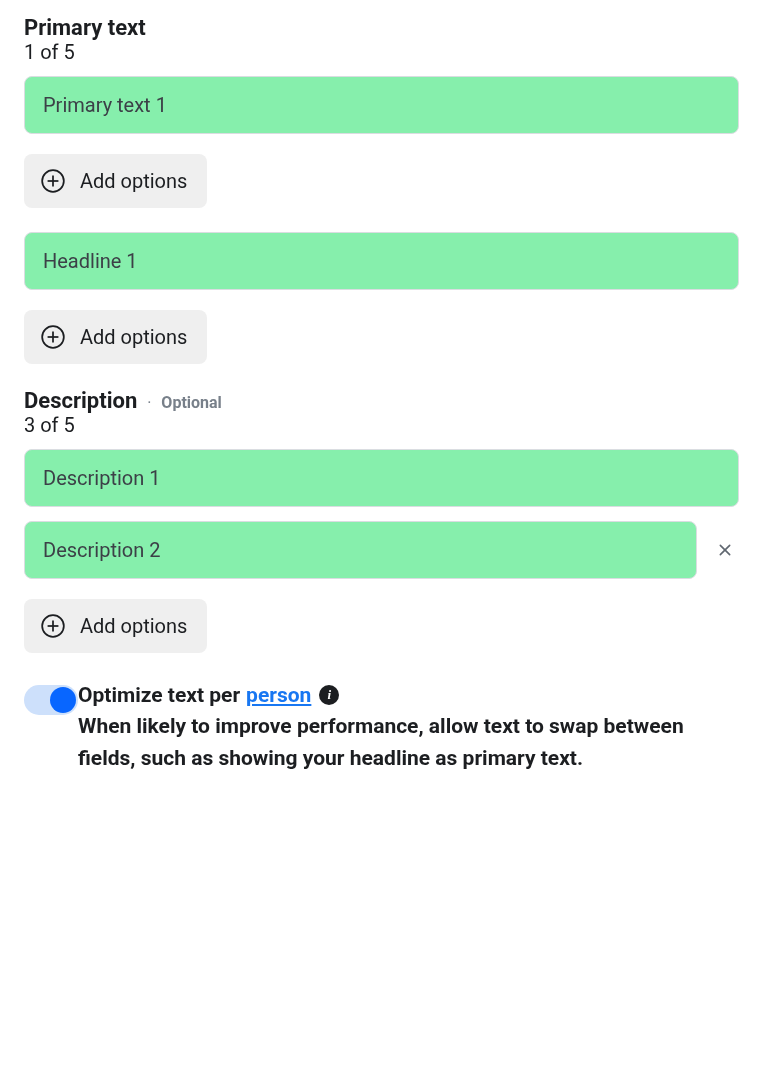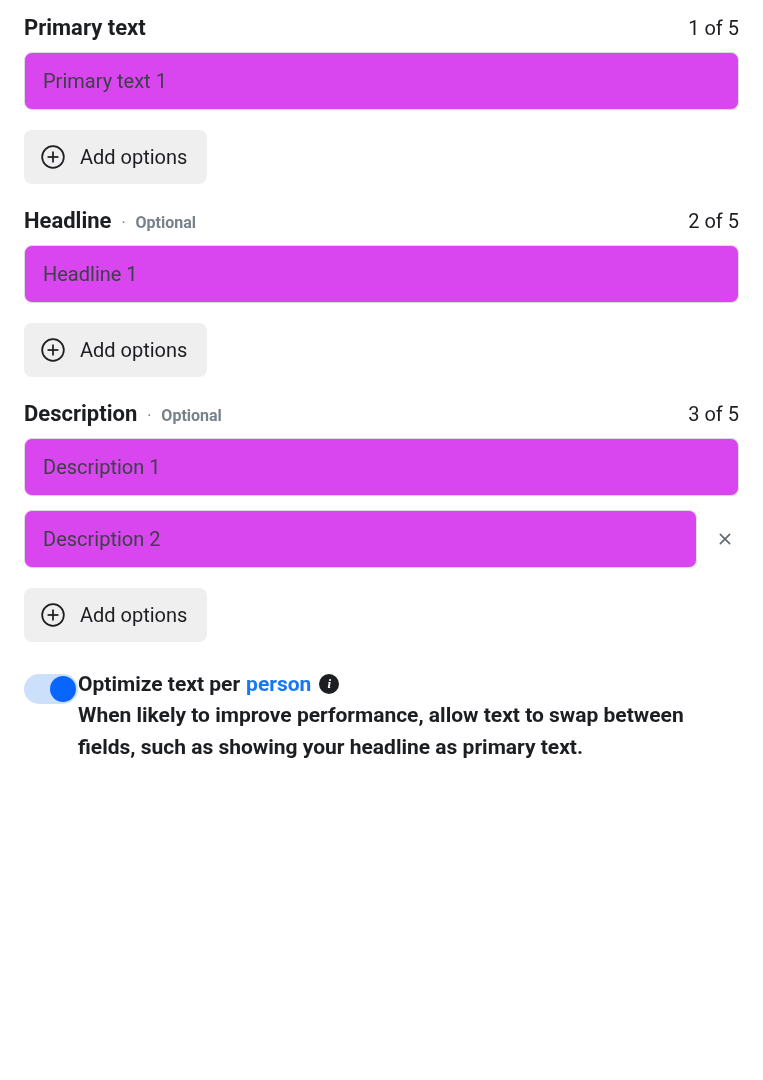--- a/index.html
+++ b/index.html
@@ -19,20 +19,21 @@
     color:var(--text);
     width:763px;
     padding:15px 24px 30px 24px;
   }
   .section{margin-bottom:24px;}
   .section-header{
     display:flex;
     align-items:baseline;
     justify-content:space-between;
     margin-bottom:12px;
+    flex-direction:column;
   }
   .section-title{
     font-size:22px;
     font-weight:700;
     color:var(--text);
   }
   .optional-dot{
     color:var(--muted);
     font-weight:400;
     margin:0 6px;
@@ -53,21 +54,21 @@
     margin-bottom:14px;
   }
   .text-input{
     flex:1;
     height:58px;
     border:1px solid var(--border);
     border-radius:8px;
     font-size:20px;
     padding:0 18px;
     color:#3c4047;
-    background:#d946ef;
+    background:#86efac;
     outline:none;
     font-family:inherit;
   }
   .text-input::placeholder{color:#65676b;}
   .remove-btn{
     width:28px;height:28px;
     display:flex;align-items:center;justify-content:center;
     background:none;border:none;cursor:pointer;
     color:#606770;
   }
@@ -114,20 +115,21 @@
   .optimize-text .line1{
     font-size:21px;
     font-weight:700;
     color:var(--text);
     display:flex;align-items:center;gap:6px;
     margin-bottom:4px;
   }
   .optimize-text .link{
     color:var(--link);
     font-weight:700;
+    text-decoration:underline;
   }
   .optimize-text .info-icon{
     width:20px;height:20px;
     border-radius:50%;
     background:#1c1e21;
     color:#fff;
     display:inline-flex;align-items:center;justify-content:center;
     font-family:Georgia,serif;
     font-style:italic;
     font-size:13px;
@@ -160,28 +162,20 @@
           <circle cx="12" cy="12" r="10"></circle>
           <line x1="12" y1="7" x2="12" y2="17"></line>
           <line x1="7" y1="12" x2="17" y2="12"></line>
         </svg>
     </span>
     <span>Add options</span>
   </button>
 </div>
 
 <div class="section">
-  <div class="section-header">
-    <div>
-      <span class="section-title">Headline</span>
-      <span class="optional-dot">·</span>
-      <span class="optional-text">Optional</span>
-    </div>
-    <div class="counter">2 of 5</div>
-  </div>
   <div class="input-row">
     <input class="text-input" value="Headline 1" style="">
   </div>
   <button class="add-btn">
     <span class="icon-wrap">
       <svg viewBox="0 0 24 24" fill="none" stroke="#1c1e21" stroke-width="1.6">
           <circle cx="12" cy="12" r="10"></circle>
           <line x1="12" y1="7" x2="12" y2="17"></line>
           <line x1="7" y1="12" x2="17" y2="12"></line>
         </svg>

